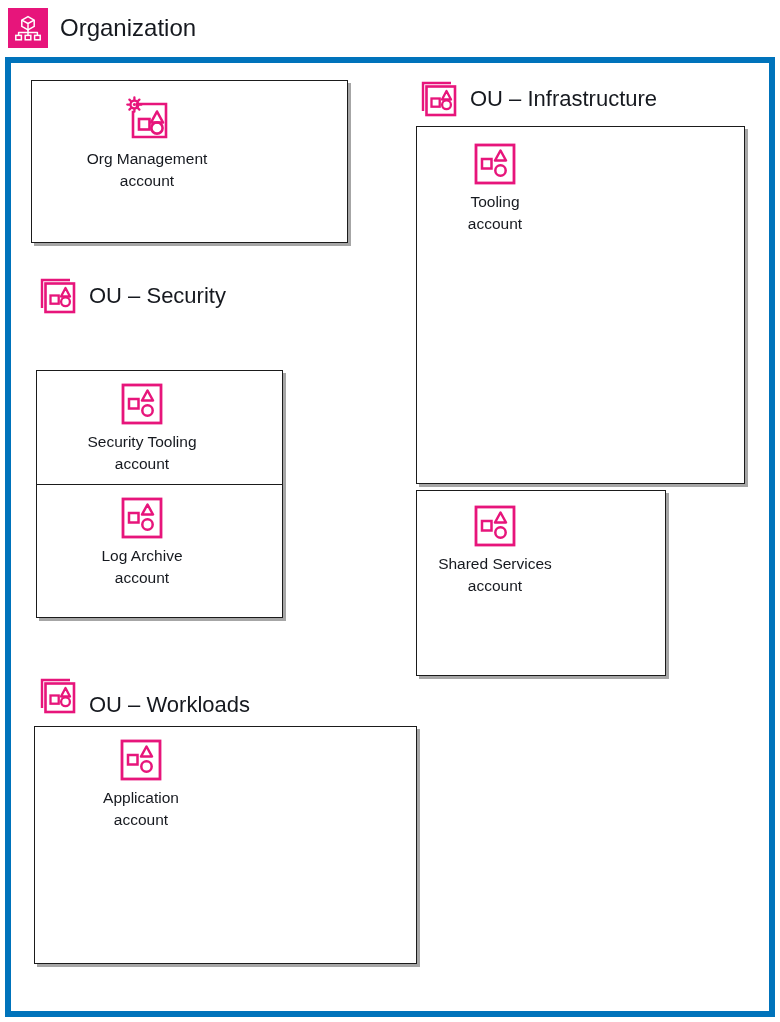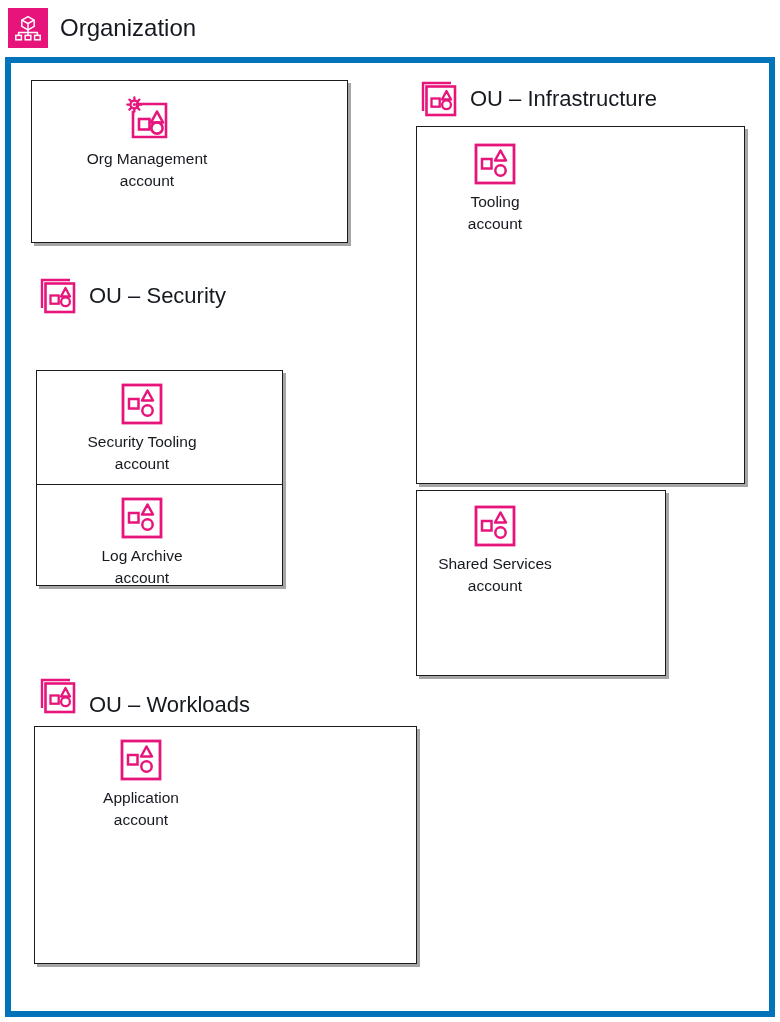--- a/index.html
+++ b/index.html
@@ -162,21 +162,21 @@
         <circle cx="27.5" cy="28.5" r="5.2" fill="none" stroke="#E7157B" stroke-width="2.5"></circle>
       </svg>
     </span>
     <span class="acct-label">
       <span>Security Tooling</span>
       <span class="l2">account</span>
     </span>
   </div>
 </div>
 
-<div class="box" style="left:36px; top:484px; width:247px; height:102px;">
+<div class="box" style="left:36px; top:484px; width:247px; height:134px;">
   <div class="acct-content" style="left:0; top:11px; width:210px;">
     <span>
       <svg class="icon-svg" width="44" height="44" viewBox="0 0 44 44" aria-hidden="true">
         <rect x="3" y="3" width="38" height="38" fill="none" stroke="#E7157B" stroke-width="2.8"></rect>
         <rect x="9" y="17" width="9.5" height="9.5" fill="none" stroke="#E7157B" stroke-width="2.5"></rect>
         <path d="M27.5 8.5 L33 18.5 L22 18.5 Z" fill="none" stroke="#E7157B" stroke-width="2.5" stroke-linejoin="round"></path>
         <circle cx="27.5" cy="28.5" r="5.2" fill="none" stroke="#E7157B" stroke-width="2.5"></circle>
       </svg>
     </span>
     <span class="acct-label">

